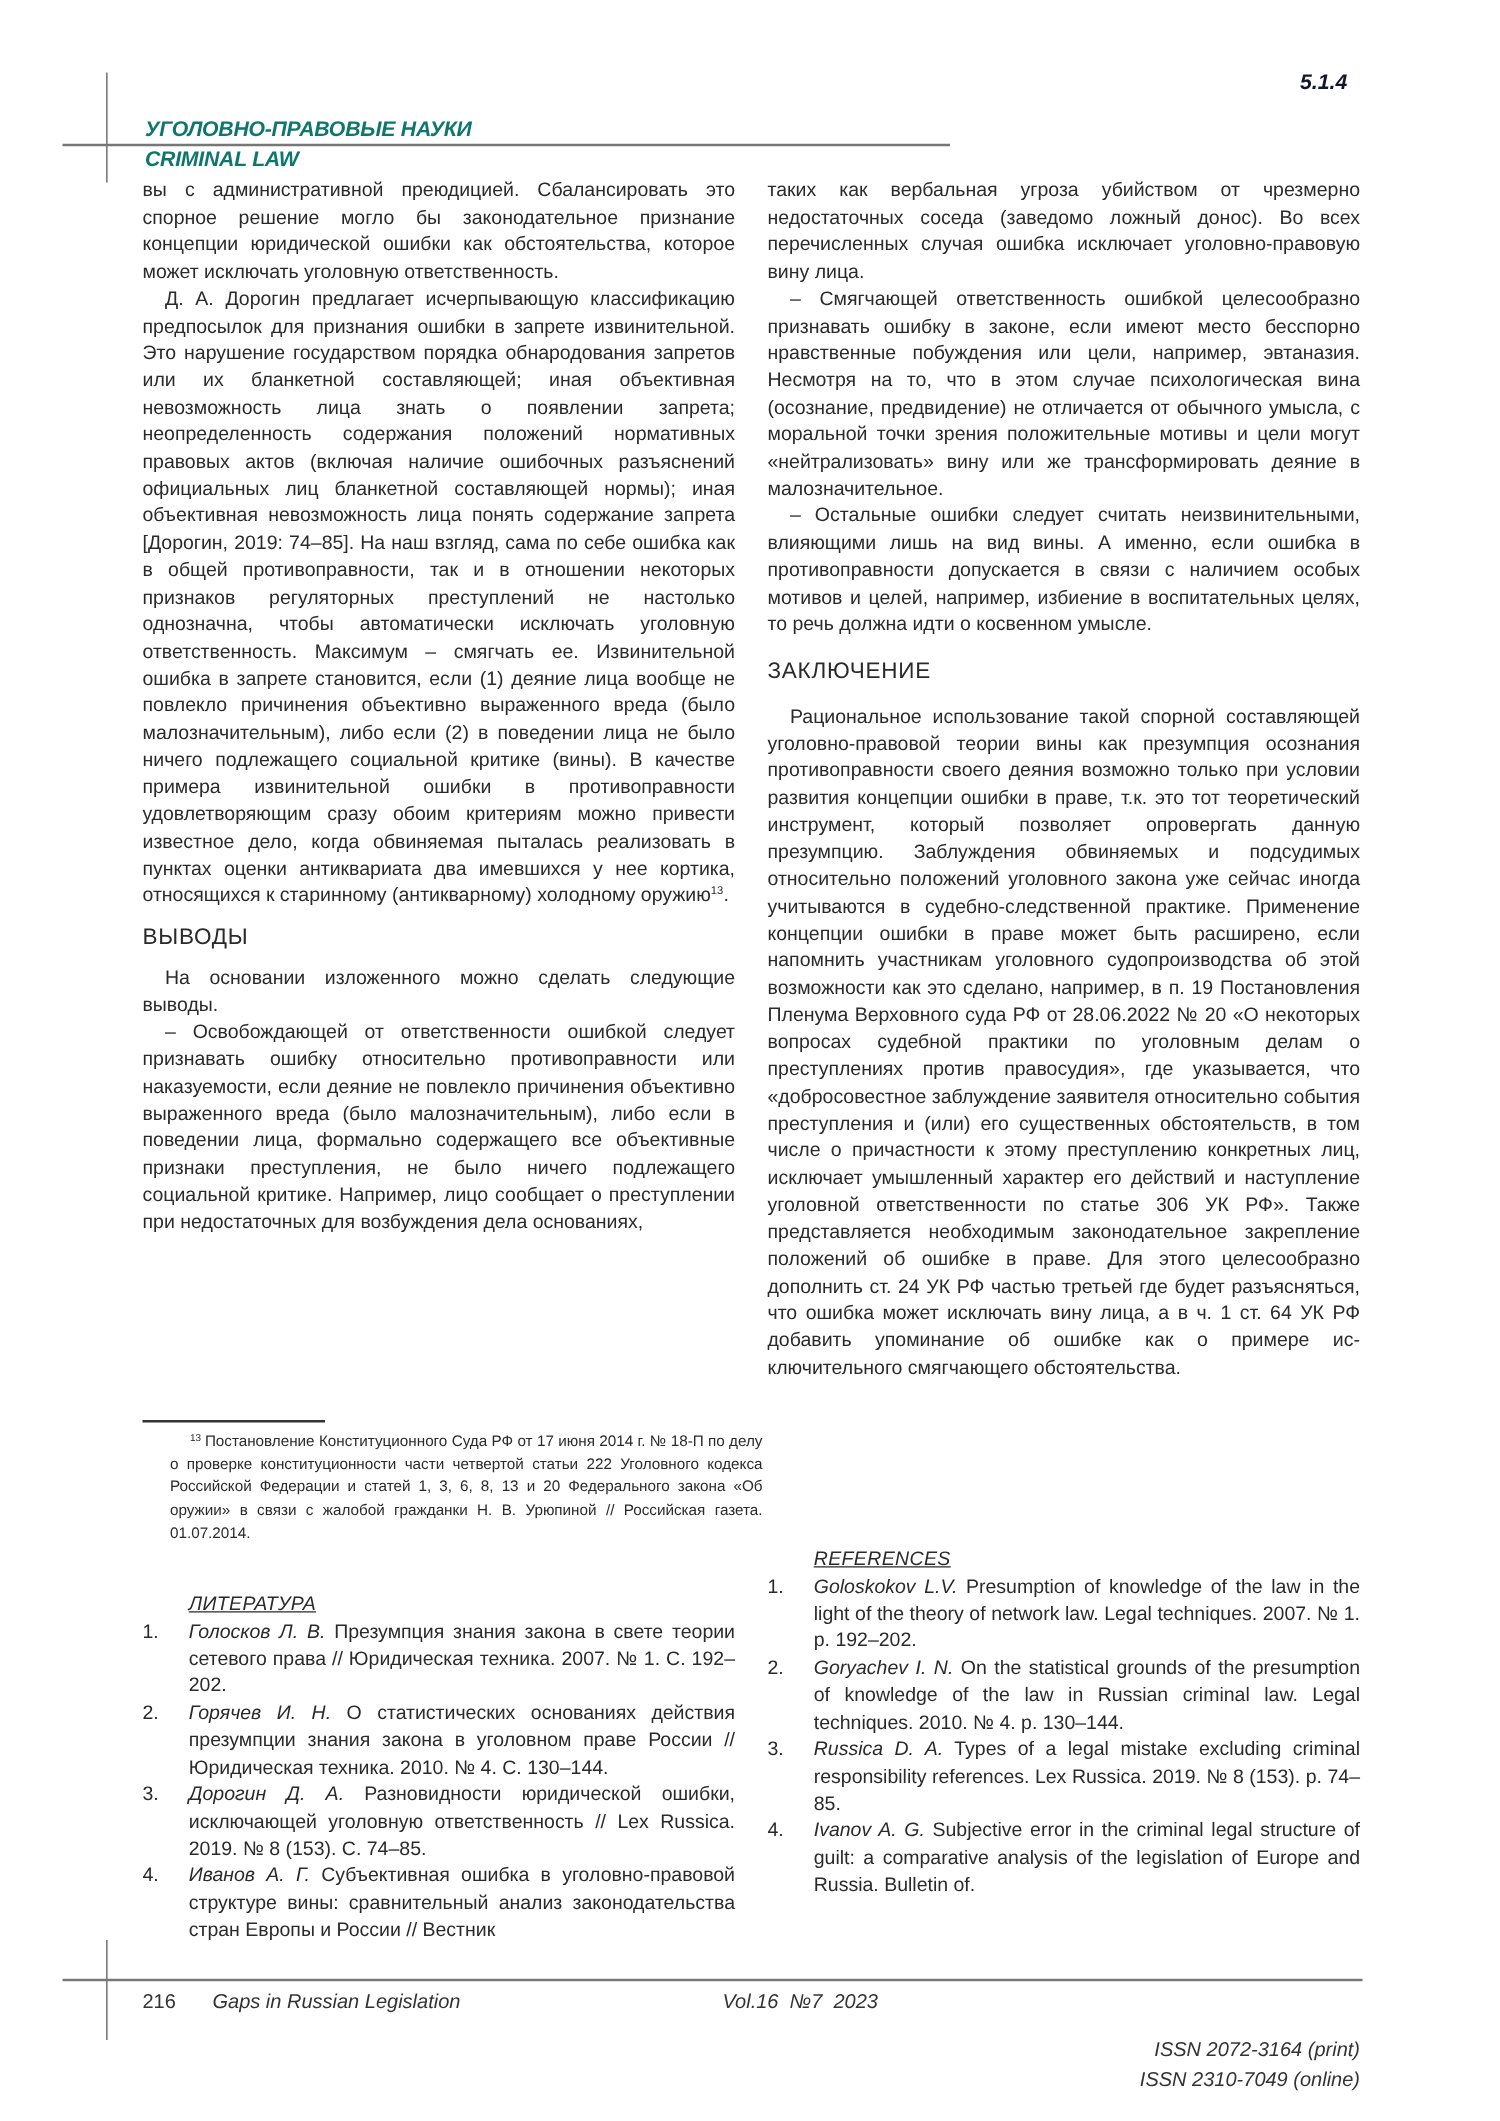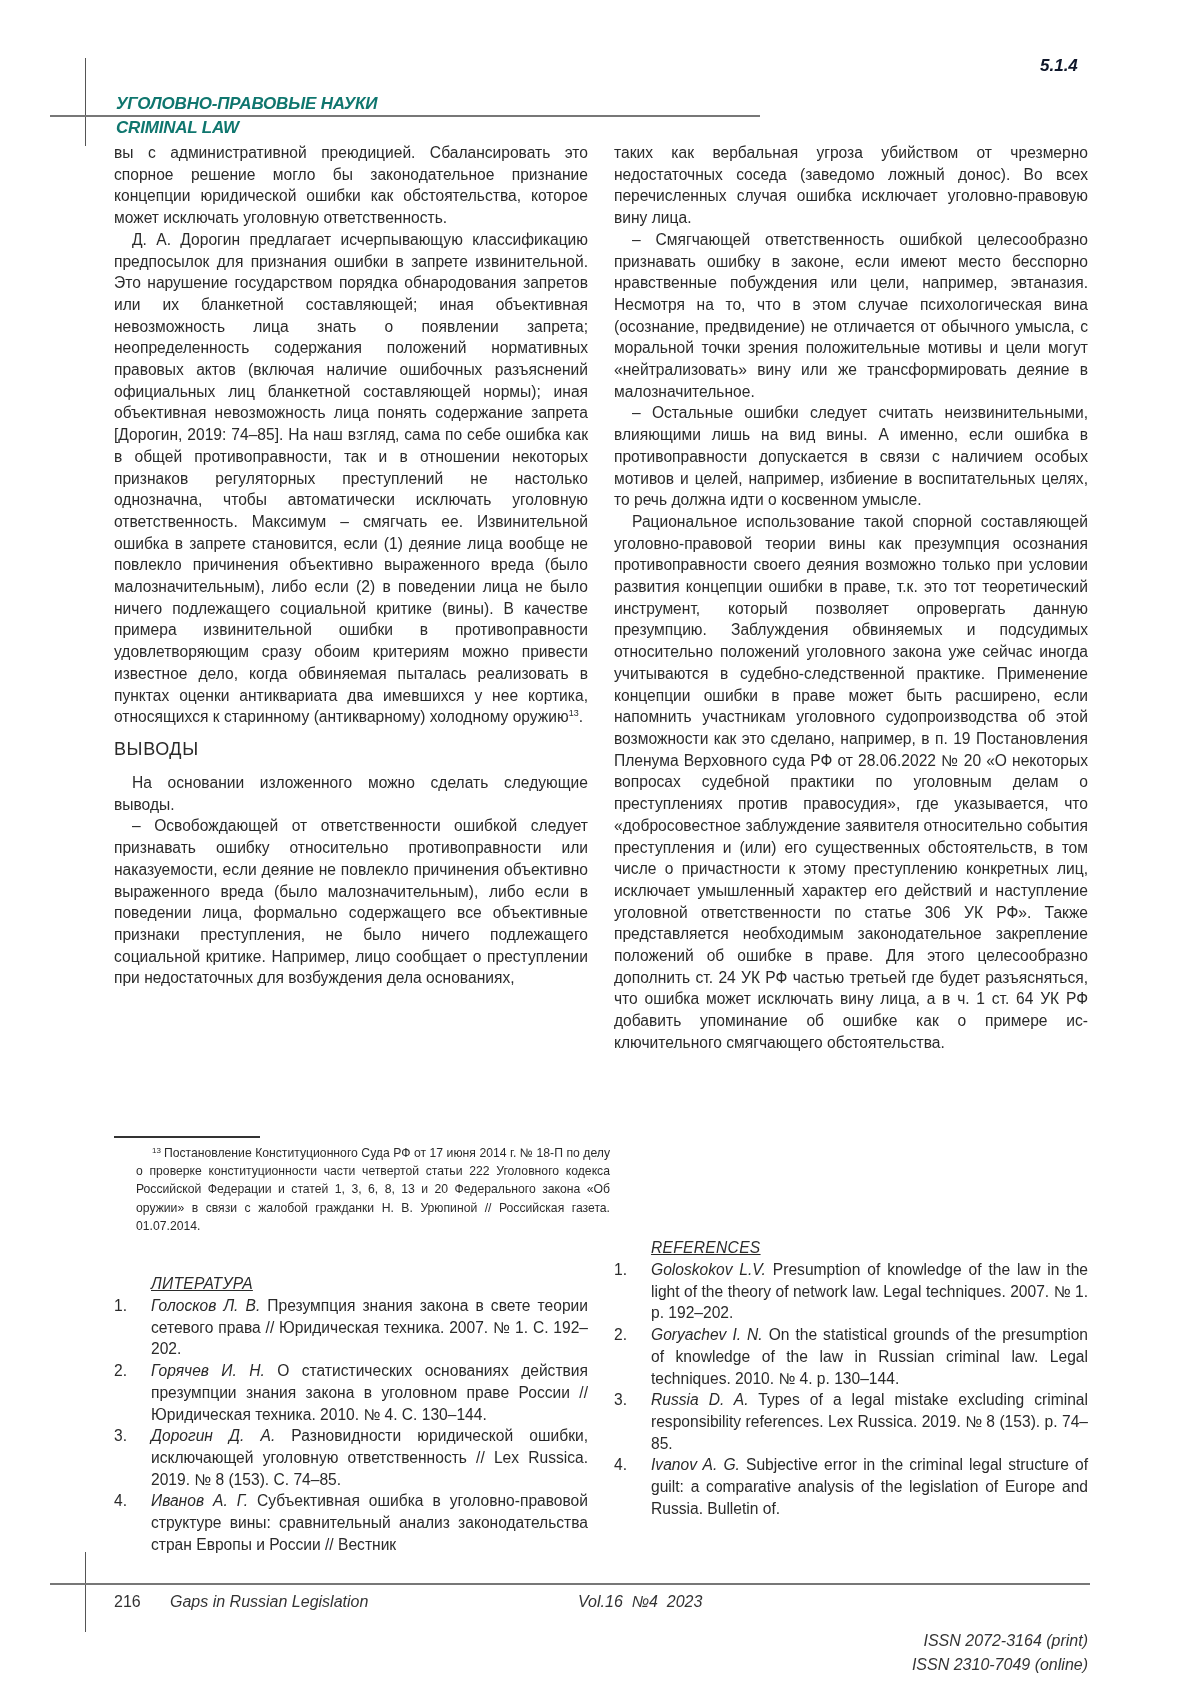--- a/index.html
+++ b/index.html
@@ -205,20 +205,21 @@
   <p class="ind">– Освобождающей от ответственности ошибкой сле­дует признавать ошибку относительно противоправ­ности или наказуемости, если деяние не повлекло причинения объективно выраженного вреда (было ма­лозначительным), либо если в поведении лица, фор­мально содержащего все объективные признаки пре­ступления, не было ничего подлежащего социальной критике. Например, лицо сообщает о преступлении при недостаточных для возбуждения дела основаниях,</p>
 </div>
 
 <div class="footnote-rule"></div>
 <div class="footnote"><span class="fnmark">13</span><span>Постановление Конституционного Суда РФ от 17 июня 2014 г. № 18-П по делу о проверке конституционности части четвертой статьи 222 Уголовного кодекса Российской Федерации и статей 1, 3, 6, 8, 13 и 20 Федерального закона «Об оружии» в связи с жалобой граждан­ки Н. В. Урюпиной // Российская газета. 01.07.2014.</span></div>
 
 <div class="col right">
   <p>таких как вербальная угроза убийством от чрезмерно недостаточных соседа (заведомо ложный донос). Во всех перечисленных случая ошибка исключает уголов­но-правовую вину лица.</p>
   <p class="ind">– Смягчающей ответственность ошибкой целесоо­бразно признавать ошибку в законе, если имеют ме­сто бесспорно нравственные побуждения или цели, например, эвтаназия. Несмотря на то, что в этом слу­чае психологическая вина (осознание, предвидение) не отличается от обычного умысла, с моральной точки зрения положительные мотивы и цели могут «нейтра­лизовать» вину или же трансформировать деяние в малозначительное.</p>
   <p class="ind">– Остальные ошибки следует считать неизвинитель­ными, влияющими лишь на вид вины. А именно, если ошибка в противоправности допускается в связи с на­личием особых мотивов и целей, например, избиение в воспитательных целях, то речь должна идти о косвен­ном умысле.</p>
+  <div class="section-head" style="margin-top:14px;margin-bottom:16px;">ЗАКЛЮЧЕНИЕ</div>
   <p class="ind">Рациональное использование такой спорной состав­ляющей уголовно-правовой теории вины как презумп­ция осознания противоправности своего деяния возможно только при условии развития концепции ошибки в праве, т.к. это тот теоретический инструмент, который позволяет опровергать данную презумпцию. Заблуждения обвиняемых и подсудимых относитель­но положений уголовного закона уже сейчас иногда учитываются в судебно-следственной практике. При­менение концепции ошибки в праве может быть рас­ширено, если напомнить участникам уголовного судо­производства об этой возможности как это сделано, например, в п. 19 Постановления Пленума Верховного суда РФ от 28.06.2022 № 20 «О некоторых вопросах су­дебной практики по уголовным делам о преступлени­ях против правосудия», где указывается, что «добросо­вестное заблуждение заявителя относительно события преступления и (или) его существенных обстоятельств, в том числе о причастности к этому преступлению кон­кретных лиц, исключает умышленный характер его действий и наступление уголовной ответственности по статье 306 УК РФ». Также представляется необхо­димым законодательное закрепление положений об ошибке в праве. Для этого целесообразно дополнить ст. 24 УК РФ частью третьей где будет разъясняться, что ошибка может исключать вину лица, а в ч. 1 ст. 64 УК РФ добавить упоминание об ошибке как о примере ис­ключительного смягчающего обстоятельства.</p>
 </div>
 
 <div class="refs left">
   <div class="refs-title">ЛИТЕРАТУРА</div>
   <div class="ref-item">
     <span class="ref-num">1.</span>
     <span class="ref-text"><i>Голосков Л. В.</i><span> Презумпция знания закона в све­те теории сетевого права // Юридическая техника. 2007. № 1. С. 192–202.</span></span>
   </div>
   <div class="ref-item">
@@ -240,29 +241,29 @@
   <div class="ref-item">
     <span class="ref-num">1.</span>
     <span class="ref-text"><i>Goloskokov L.V.</i><span> Presumption of knowledge of the law in the light of the theory of network law. Legal techniques. 2007. № 1. p. 192–202.</span></span>
   </div>
   <div class="ref-item">
     <span class="ref-num">2.</span>
     <span class="ref-text"><i>Goryachev I. N.</i><span> On the statistical grounds of the presumption of knowledge of the law in Russian criminal law. Legal techniques. 2010. № 4. p. 130–144.</span></span>
   </div>
   <div class="ref-item">
     <span class="ref-num">3.</span>
-    <span class="ref-text"><i>Russia D. A.</i><span> Types of a legal mistake excluding criminal responsibility references. Lex Russica. 2019. № 8 (153). p. 74–85.</span></span>
+    <span class="ref-text"><i>Russica D. A.</i><span> Types of a legal mistake excluding criminal responsibility references. Lex Russica. 2019. № 8 (153). p. 74–85.</span></span>
   </div>
   <div class="ref-item">
     <span class="ref-num">4.</span>
     <span class="ref-text"><i>Ivanov A. G.</i><span> Subjective error in the criminal legal structure of guilt: a comparative analysis of the legislation of Europe and Russia. Bulletin of.</span></span>
   </div>
 </div>
 
 <div class="vline-bottom"></div>
 <div class="hrule-bottom"></div>
 <div class="footer-page">216</div>
 <div class="footer-journal">Gaps in Russian Legislation</div>
-<div class="footer-vol" style="white-space:pre;">Vol.16  №4  2023</div>
+<div class="footer-vol" style="white-space:pre;">Vol.16  №7  2023</div>
 <div class="footer-issn">
   <div>ISSN 2072-3164 (print)</div>
   <div>ISSN 2310-7049 (online)</div>
 </div>
 
 </body></html>

